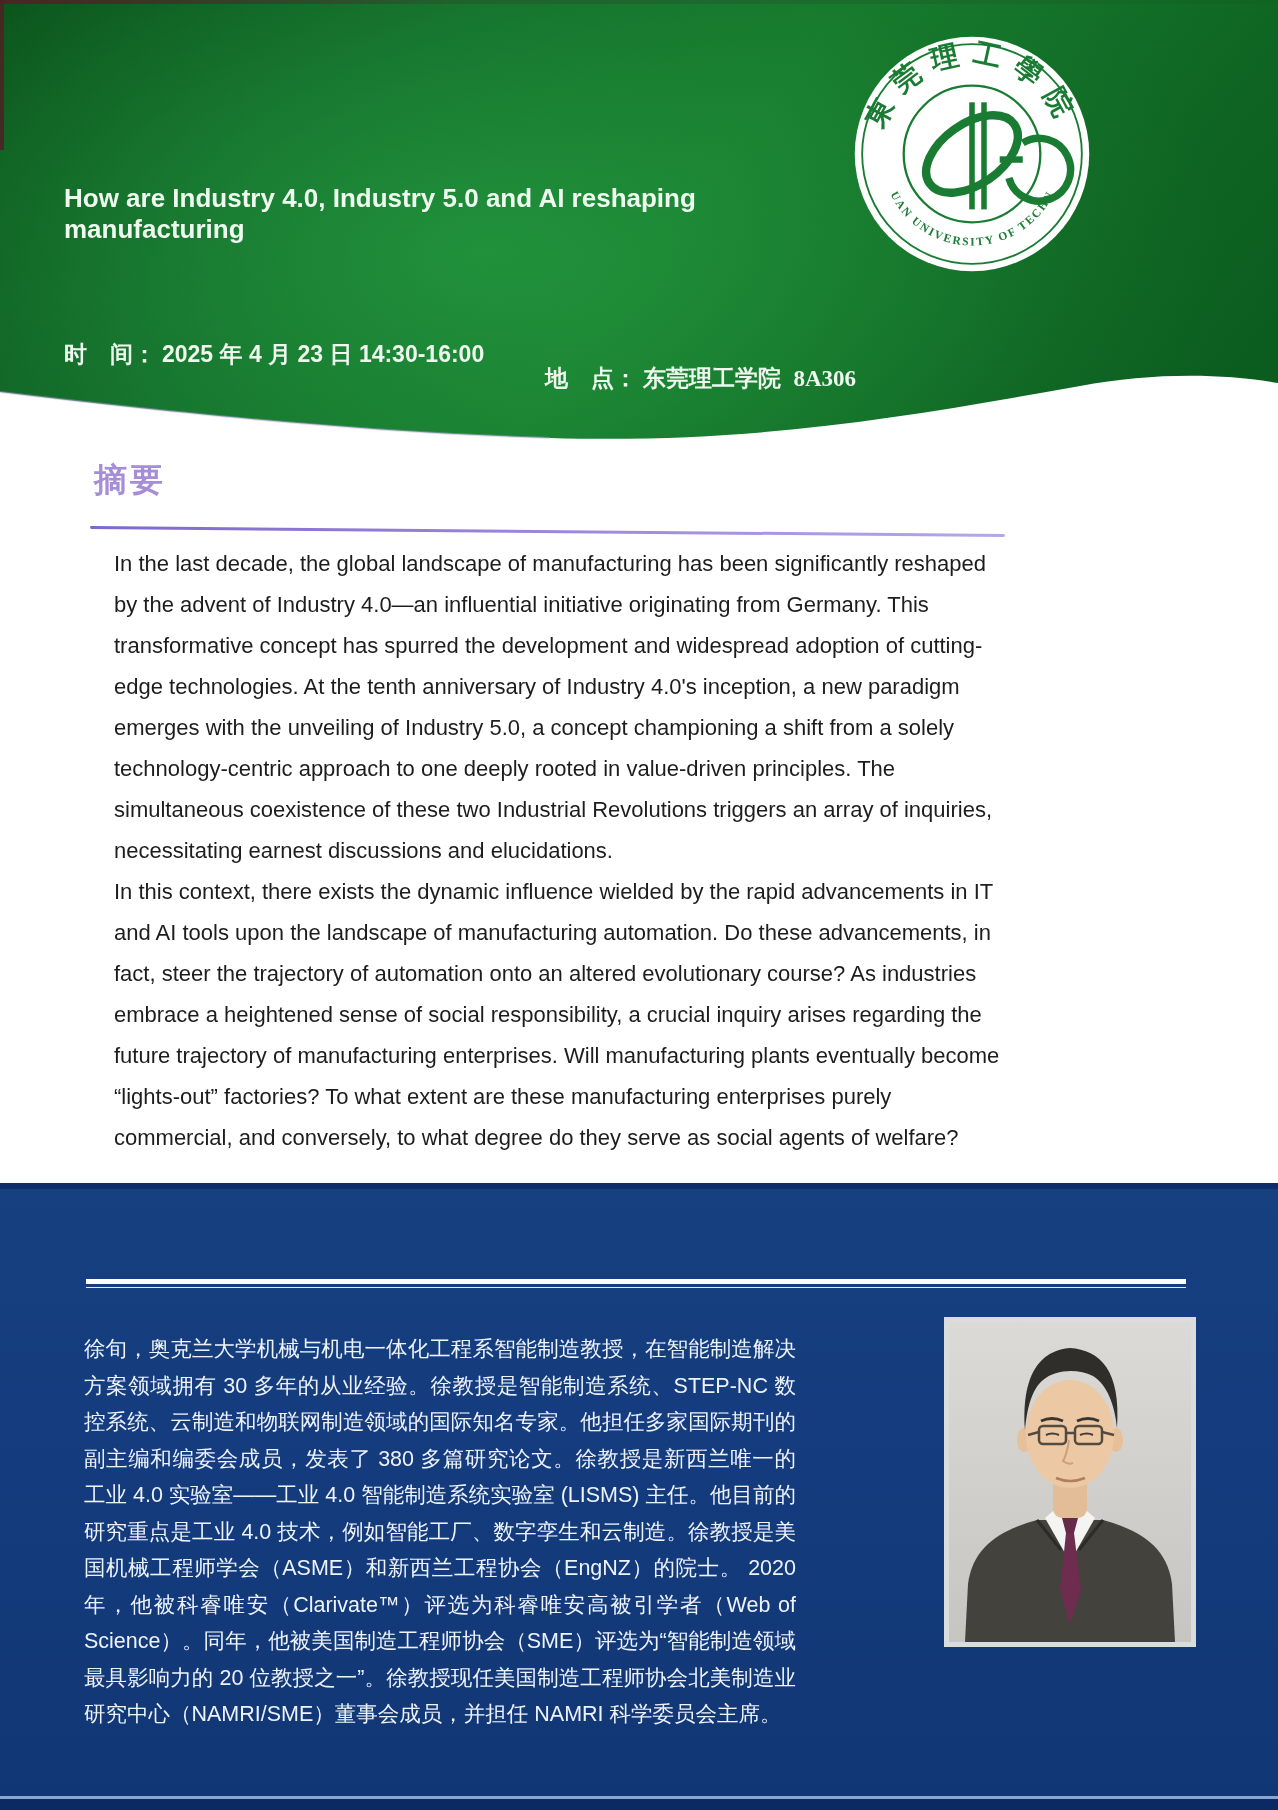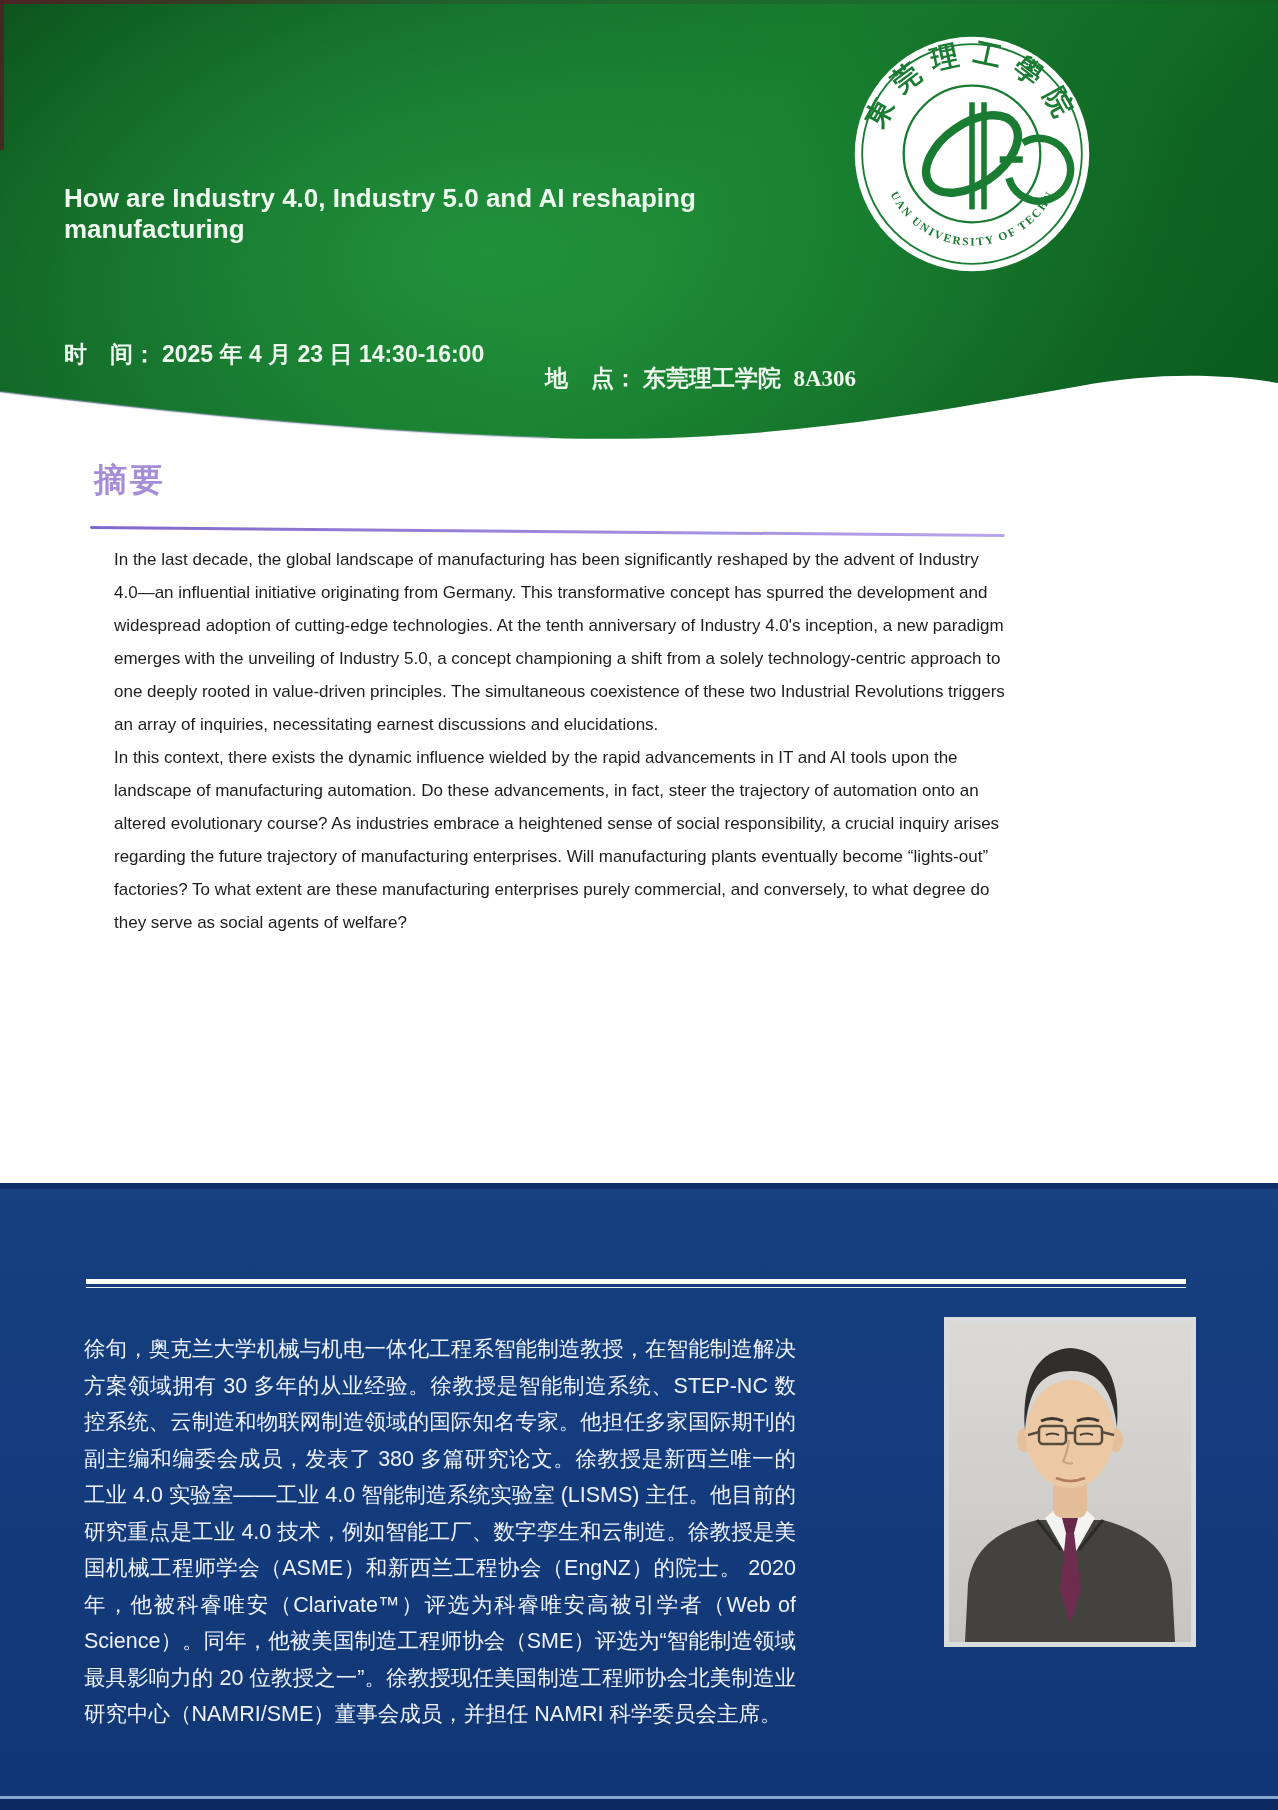--- a/index.html
+++ b/index.html
@@ -42,21 +42,21 @@
     font-size:33px;font-weight:bold;color:#a68dd8;letter-spacing:3px;text-align:center;
   }
   .abstract-rule{
     position:absolute;left:90px;top:526px;width:915px;height:3px;border-radius:2px;
     background:linear-gradient(90deg,#7f68cb,#a globally 60%,#b7a6ea);
     background:linear-gradient(90deg,#7f68cb,#b7a6ea);
     transform:rotate(.5deg);transform-origin:left center;
   }
   .abstract-text{
     position:absolute;left:114px;top:543px;width:892px;
-    font-size:17px;line-height:33px;color:#1d1d1d;
+    font-size:22px;line-height:41px;color:#1d1d1d;
   }
   .abstract-text p{margin:0;}
   
   .bio-section{
     position:absolute;left:0;top:1183px;width:1278px;height:627px;
     background:linear-gradient(180deg,#16407f 0%,#143c7e 40%,#113674 100%);
     border-top:6px solid #0e2e69;box-sizing:border-box;
   }
   .bio-heading{
     position:absolute;left:0;top:1198px;width:1278px;text-align:center;

